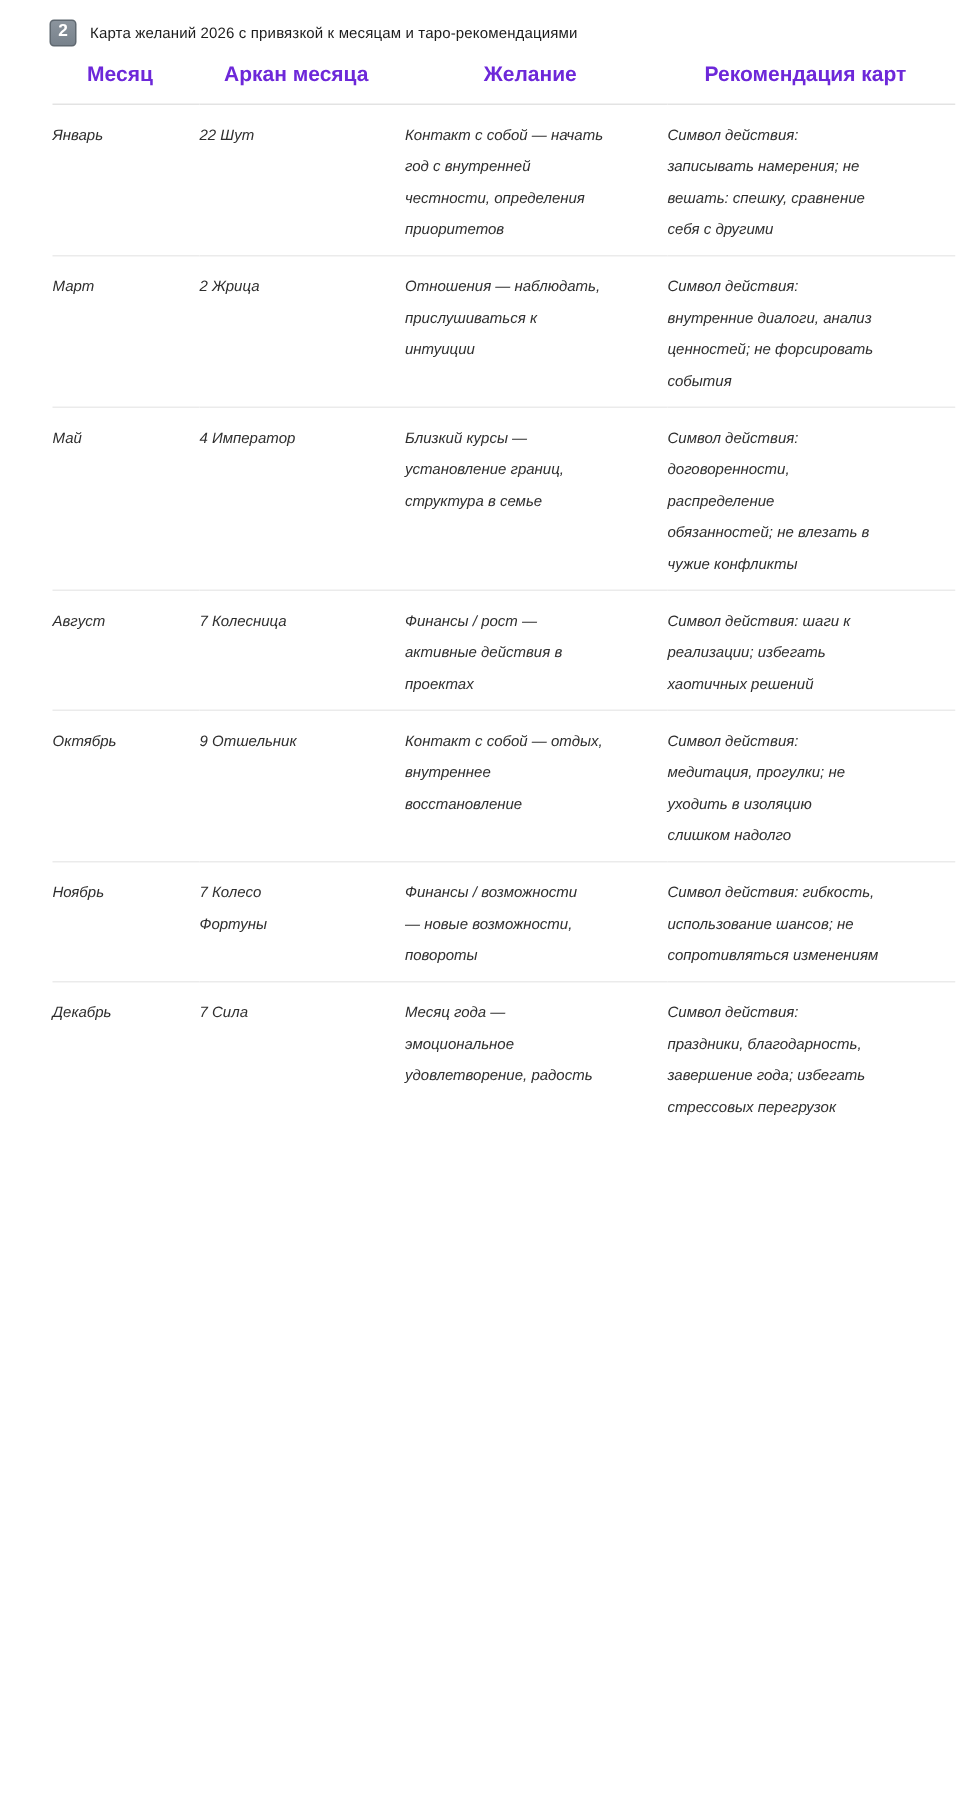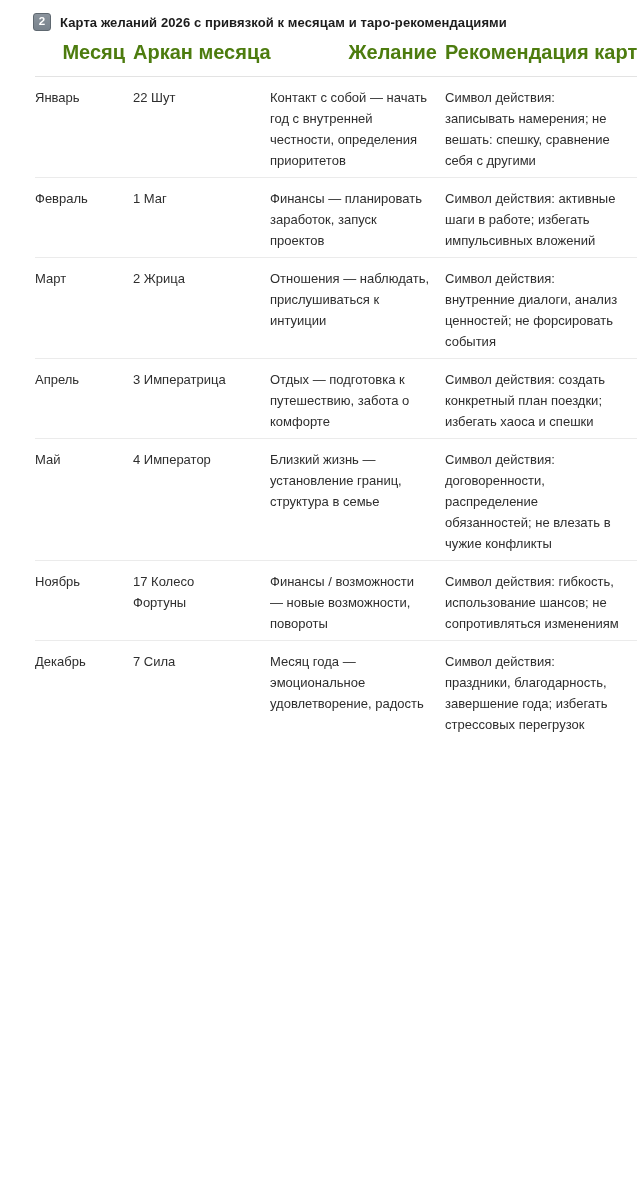--- a/index.html
+++ b/index.html
@@ -42,54 +42,55 @@
     color:var(--badge-text);
     font-size:11.5px;
     font-weight:bold;
     display:flex;
     align-items:center;
     justify-content:center;
     line-height:1;
   }
   .title{
     margin:0;
-    font-size:13px;
-    font-weight:700;
+    font-size:10px;
+    font-weight:400;
     color:var(--heading-text);
     letter-spacing:0.1px;
     white-space:nowrap;
   }
   table.wish-table{
     border-collapse:collapse;
     table-layout:fixed;
     width:602px;
   }
   col.c-month{width:98px;}
   col.c-arcana{width:137px;}
   col.c-wish{width:175px;}
   col.c-rec{width:192px;}
   thead tr{border-bottom:1px solid var(--header-divider);}
   th{
-    text-align:right;
-    font-size:20px;
+    text-align:center;
+    font-size:14px;
     font-weight:700;
-    color:#4d7c0f;
+    color:#6d28d9;
     padding:8px 8px 12px 0;
     white-space:nowrap;
   }
   tbody tr{border-bottom:1px solid var(--divider);}
   tbody tr:last-child{border-bottom:none;}
   td{
     vertical-align:top;
-    font-size:13px;
+    font-size:10px;
     line-height:21px;
     color:var(--text);
     padding:10px 0 6px 0;
     white-space:pre;
     overflow:visible;
+    font-style:italic;
   }
 </style>
 </head>
 <body>
 
 <div class="content">
   <div class="heading">
     <span class="badge">2</span>
     <h1 class="title">Карта желаний 2026 с привязкой к месяцам и таро-рекомендациями</h1>
   </div>
@@ -116,65 +117,66 @@
           <td>Контакт с собой — начать
 год с внутренней
 честности, определения
 приоритетов</td>
           <td>Символ действия:
 записывать намерения; не
 вешать: спешку, сравнение
 себя с другими</td>
         </tr>
         <tr>
-          <td>Февраль</td>
-          <td>1 Маг</td>
-          <td>Финансы — планировать
-заработок, запуск
-проектов</td>
-          <td>Символ действия: активные
-шаги в работе; избегать
-импульсивных вложений</td>
-        </tr>
-        <tr>
           <td>Март</td>
           <td>2 Жрица</td>
           <td>Отношения — наблюдать,
 прислушиваться к
 интуиции</td>
           <td>Символ действия:
 внутренние диалоги, анализ
 ценностей; не форсировать
 события</td>
         </tr>
         <tr>
-          <td>Апрель</td>
-          <td>3 Императрица</td>
-          <td>Отдых — подготовка к
-путешествию, забота о
-комфорте</td>
-          <td>Символ действия: создать
-конкретный план поездки;
-избегать хаоса и спешки</td>
-        </tr>
-        <tr>
           <td>Май</td>
           <td>4 Император</td>
-          <td>Близкий жизнь —
+          <td>Близкий курсы —
 установление границ,
 структура в семье</td>
           <td>Символ действия:
 договоренности,
 распределение
 обязанностей; не влезать в
 чужие конфликты</td>
         </tr>
         <tr>
+          <td>Август</td>
+          <td>7 Колесница</td>
+          <td>Финансы / рост —
+активные действия в
+проектах</td>
+          <td>Символ действия: шаги к
+реализации; избегать
+хаотичных решений</td>
+        </tr>
+        <tr>
+          <td>Октябрь</td>
+          <td>9 Отшельник</td>
+          <td>Контакт с собой — отдых,
+внутреннее
+восстановление</td>
+          <td>Символ действия:
+медитация, прогулки; не
+уходить в изоляцию
+слишком надолго</td>
+        </tr>
+        <tr>
           <td>Ноябрь</td>
-          <td>17 Колесо
+          <td>7 Колесо
 Фортуны</td>
           <td>Финансы / возможности
 — новые возможности,
 повороты</td>
           <td>Символ действия: гибкость,
 использование шансов; не
 сопротивляться изменениям</td>
         </tr>
         <tr>
           <td>Декабрь</td>

